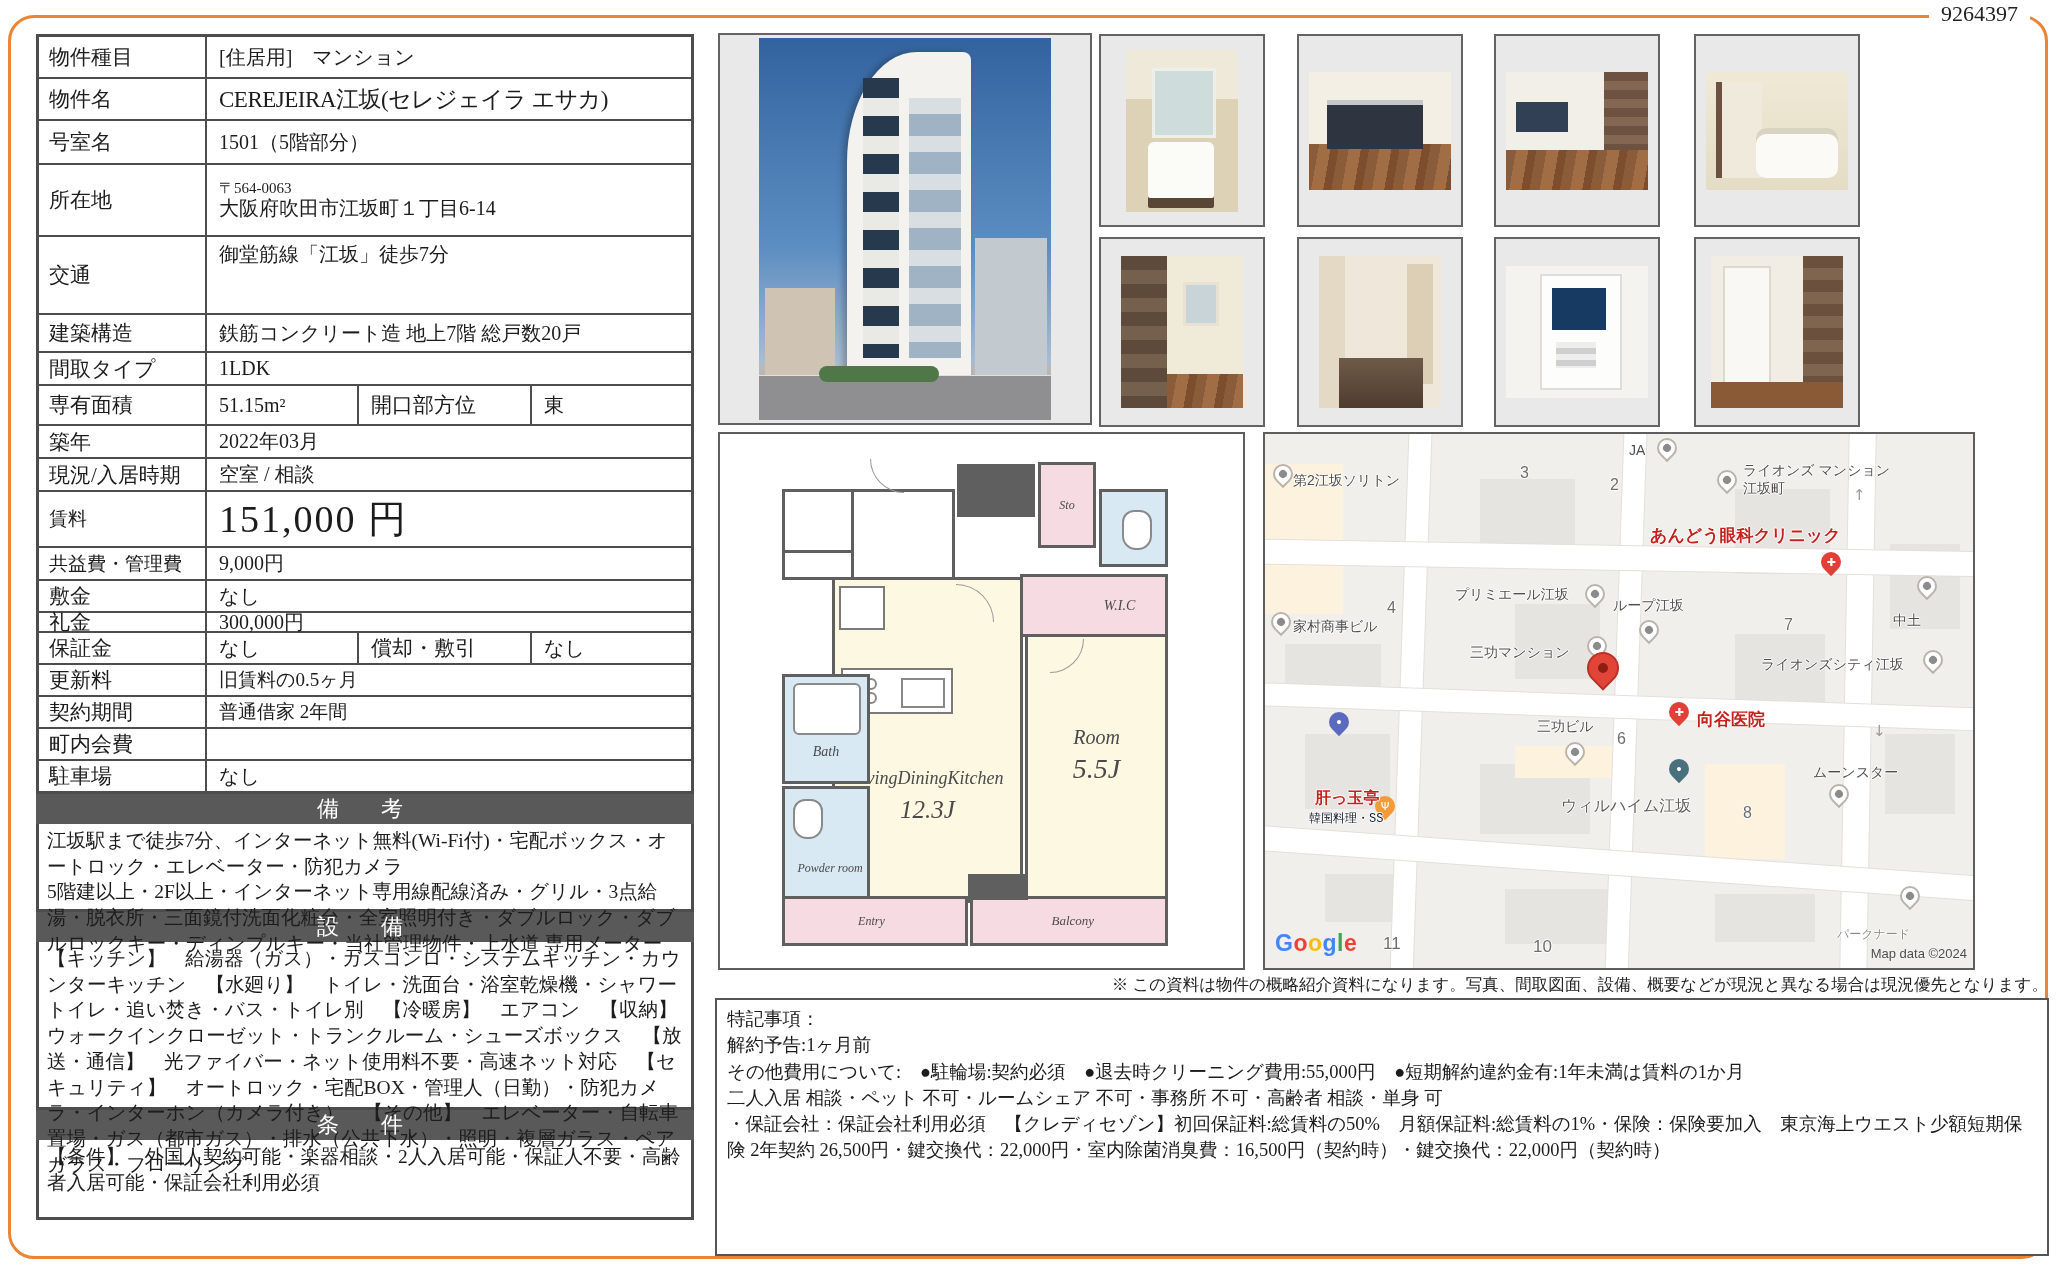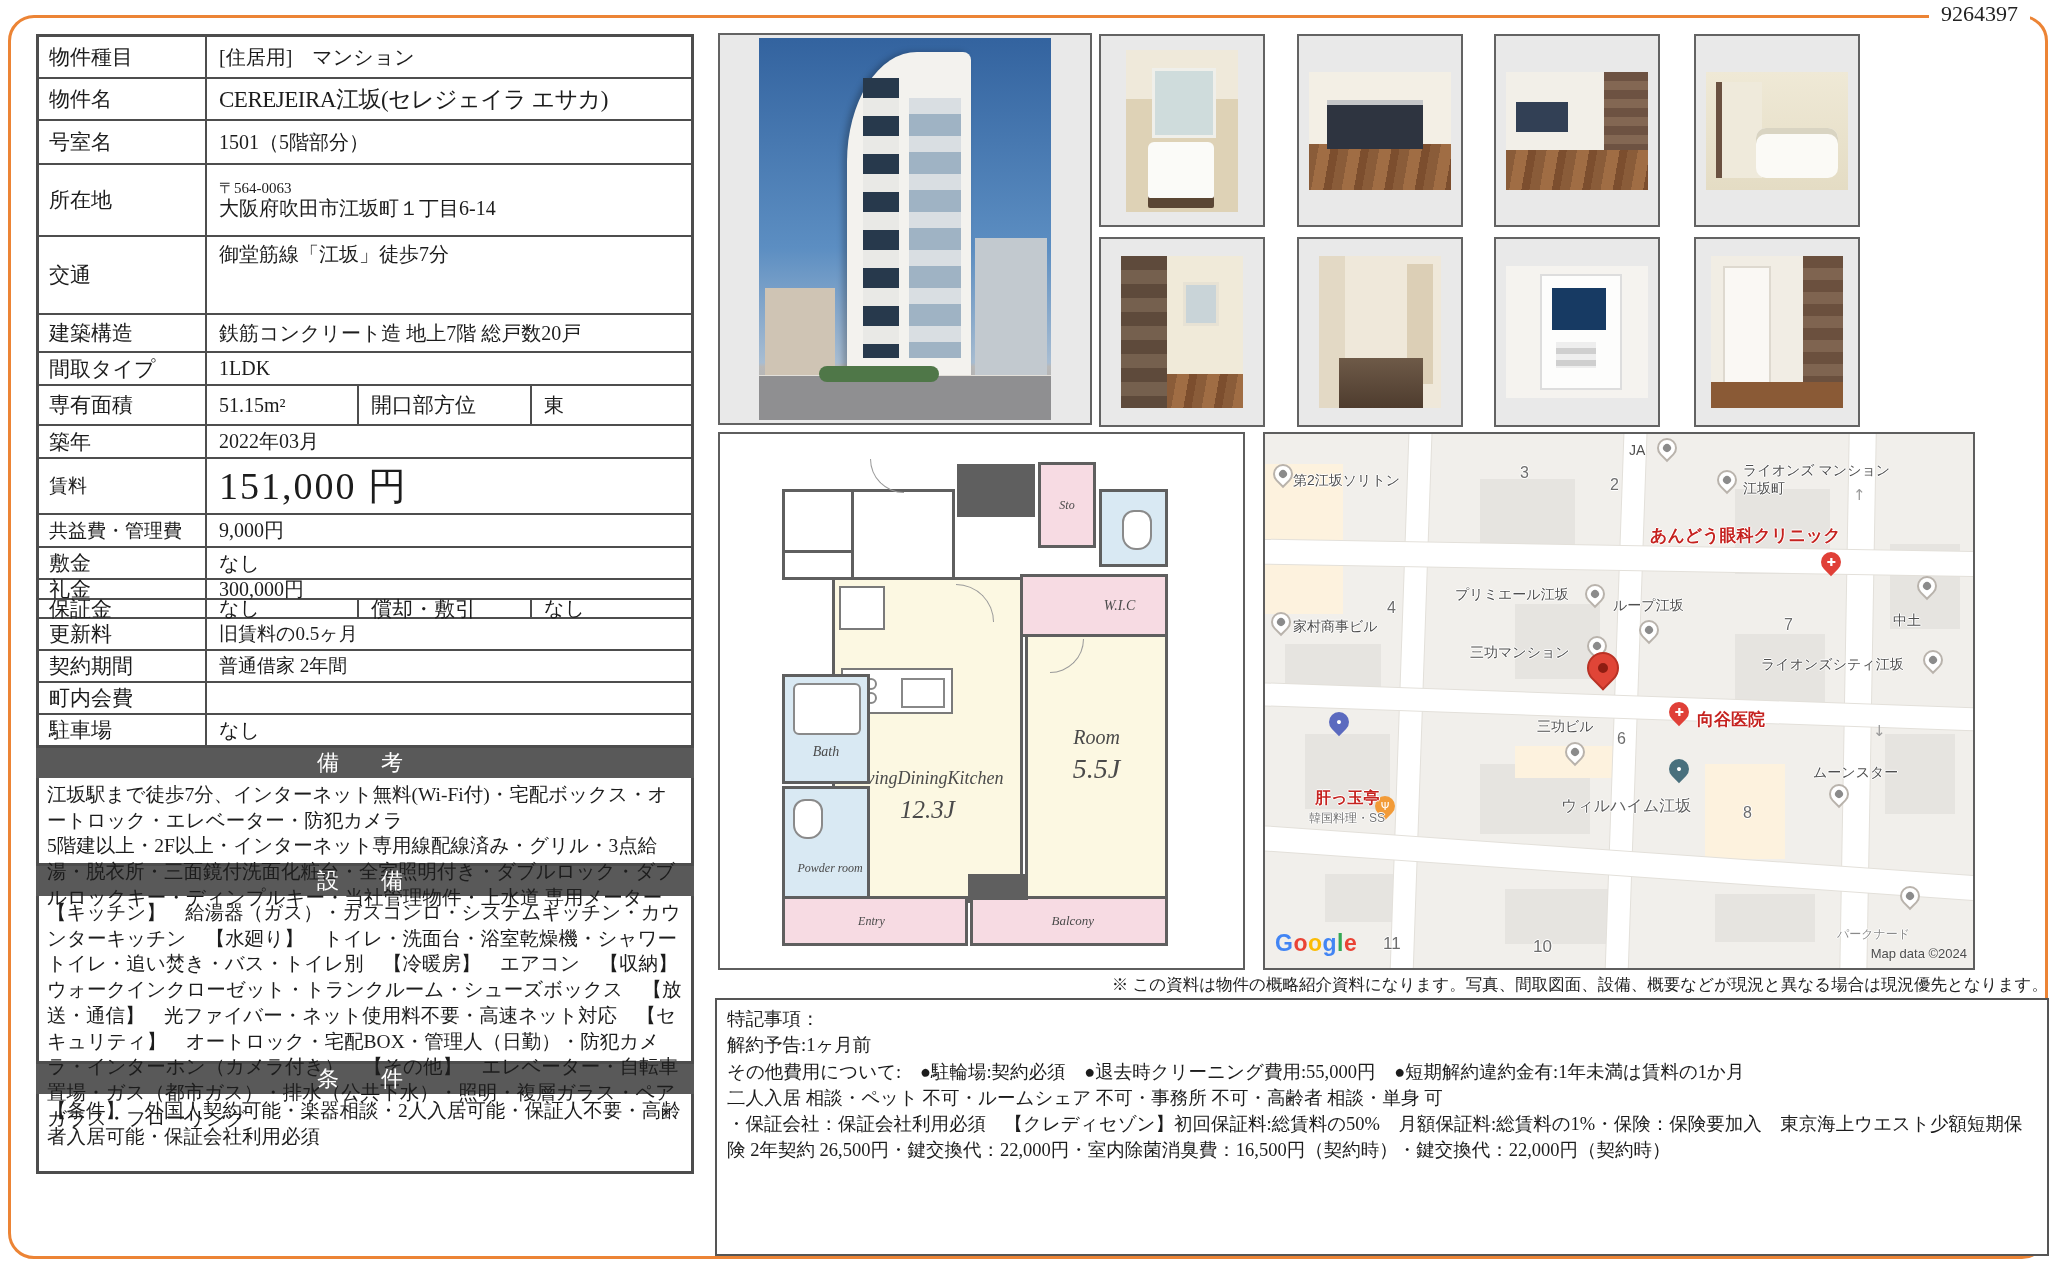--- a/index.html
+++ b/index.html
@@ -89,21 +89,21 @@
   
   .map{position:absolute;left:1263px;top:432px;width:712px;height:538px;border:2px solid #5e5e5e;background:#f1efeb;
        overflow:hidden;box-sizing:border-box;font-family:"Liberation Sans","DejaVu Sans",sans-serif;}
   .blk{position:absolute;background:#e6e4e0;}
   .blk.crm{background:#fdf2de;}
   .road{position:absolute;background:#fff;box-shadow:0 0 0 1px #e3e0da;}
   .ml{position:absolute;font-size:14px;color:#4f4f4f;text-shadow:0 1px 0 #fff,0 -1px 0 #fff,1px 0 0 #fff,-1px 0 0 #fff;white-space:nowrap;}
   .ml.num{color:#6d6d6d;font-size:16px;}
   .ml.red{color:#c5221f;font-weight:bold;font-size:17px;}
   .ml.big{font-size:16px;color:#5c5c5c;}
-  .ml.sub{color:#737373;font-size:12px;}
+  .ml.sub{color:#0f172a;font-size:12px;font-family:Liberation Mono, monospace;}
   .ml.wrap{white-space:normal;width:150px;line-height:1.25;}
   .ml.clip{font-size:12px;color:#8a8a8a;}
   .pin{position:absolute;width:20px;height:20px;background:#fff;border:2px solid #b9b3ac;border-radius:50% 50% 50% 0;
        transform:rotate(-45deg);box-sizing:border-box;}
   .pin .dot{position:absolute;inset:4px;background:#8b8b8b;border-radius:50%;}
   .pin .gl{position:absolute;inset:0;display:flex;align-items:center;justify-content:center;color:#fff;
        font-size:11px;transform:rotate(45deg);font-family:"DejaVu Sans",sans-serif;}
   .pin.red{width:32px;height:32px;background:#e04537;border-color:#b93225;}
   .pin.red .dot{inset:9px;background:#8e1d12;}
   .pin.hosp{background:#e04038;border-color:#e04038;}
@@ -164,37 +164,41 @@
     <div class="trow" style="height:40px">
       <div class="tl">専有面積</div>
       <div class="tv w152 subcell">51.15m²</div>
       <div class="tv w173 subcell" style="font-size:21px">開口部方位</div>
       <div class="tv">東</div>
     </div>
     <div class="trow" style="height:33px">
       <div class="tl">築年</div>
       <div class="tv">2022年03月</div>
     </div>
+    <div class="trow" style="height:33px">
+      <div class="tl">現況/入居時期</div>
+      <div class="tv">空室 / 相談</div>
+    </div>
     <div class="trow" style="height:56px">
       <div class="tl" style="font-size:19px">賃料</div>
       <div class="tv rentbig">151,000 円</div>
     </div>
     <div class="trow" style="height:33px">
       <div class="tl" style="font-size:19px">共益費・管理費</div>
       <div class="tv">9,000円</div>
     </div>
     <div class="trow" style="height:32px">
       <div class="tl">敷金</div>
       <div class="tv">なし</div>
     </div>
     <div class="trow" style="height:20px">
       <div class="tl">礼金</div>
       <div class="tv">300,000円</div>
     </div>
-    <div class="trow" style="height:19px">
+    <div class="trow" style="height:32px">
       <div class="tl">保証金</div>
       <div class="tv w152 subcell">なし</div>
       <div class="tv w173 subcell" style="font-size:21px">償却・敷引</div>
       <div class="tv">なし</div>
     </div>
     <div class="trow" style="height:32px">
       <div class="tl">更新料</div>
       <div class="tv" style="font-size:19px">旧賃料の0.5ヶ月</div>
     </div>
     <div class="trow" style="height:32px">

